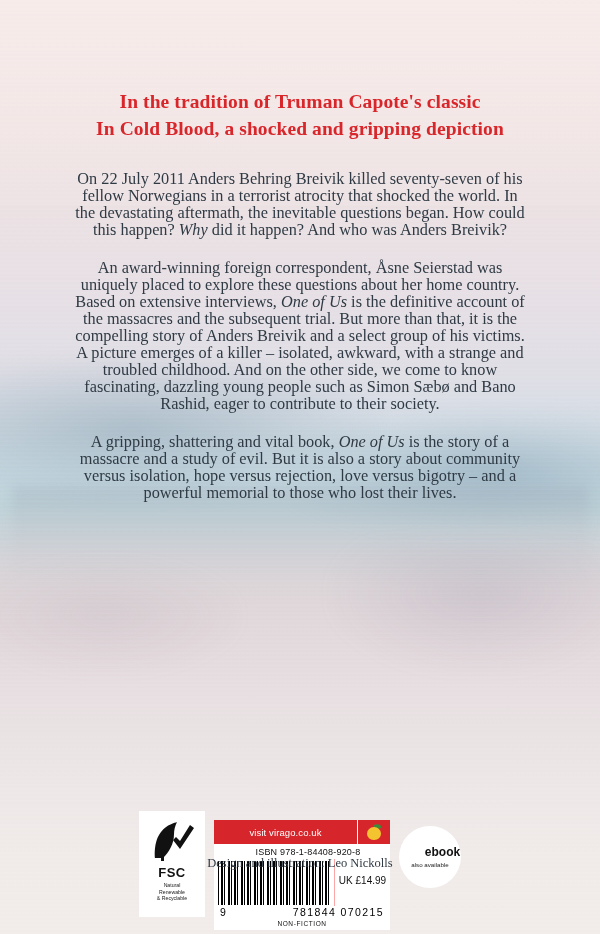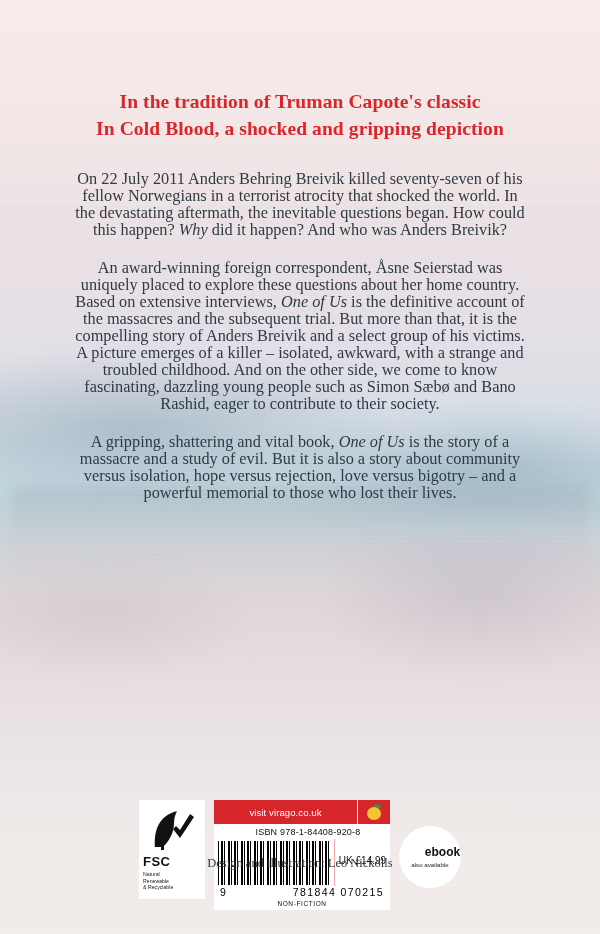--- a/index.html
+++ b/index.html
@@ -138,23 +138,24 @@
     align-items: flex-start;
     justify-content: center;
     gap: 9px;
   }
 
   
   .fsc {
     width: 66px;
     background: #ffffff;
     border: 1px solid #ffffff;
-    padding: 4px 3px 7px 3px;
+    padding: 4px 3px 14px 3px;
     box-sizing: border-box;
-    text-align: left;
+    text-align: center;
+    margin-top: 11px;
   }
   .fsc-mark {
     width: 50px;
     height: 46px;
     margin: 2px auto 1px auto;
     position: relative;
   }
   .fsc-label {
     font-family: "Liberation Sans", sans-serif;
     font-size: 5.2px;
@@ -167,20 +168,21 @@
     font-weight: bold;
     font-size: 13px;
     letter-spacing: 0.5px;
     color: #111;
   }
 
   
   .bc-panel {
     width: 176px;
     box-sizing: border-box;
+    margin-top: 20px;
   }
   .bc-top {
     display: flex;
     height: 24px;
     align-items: stretch;
   }
   .bc-visit {
     flex: 1;
     background: #d6262c;
     color: #fff;

